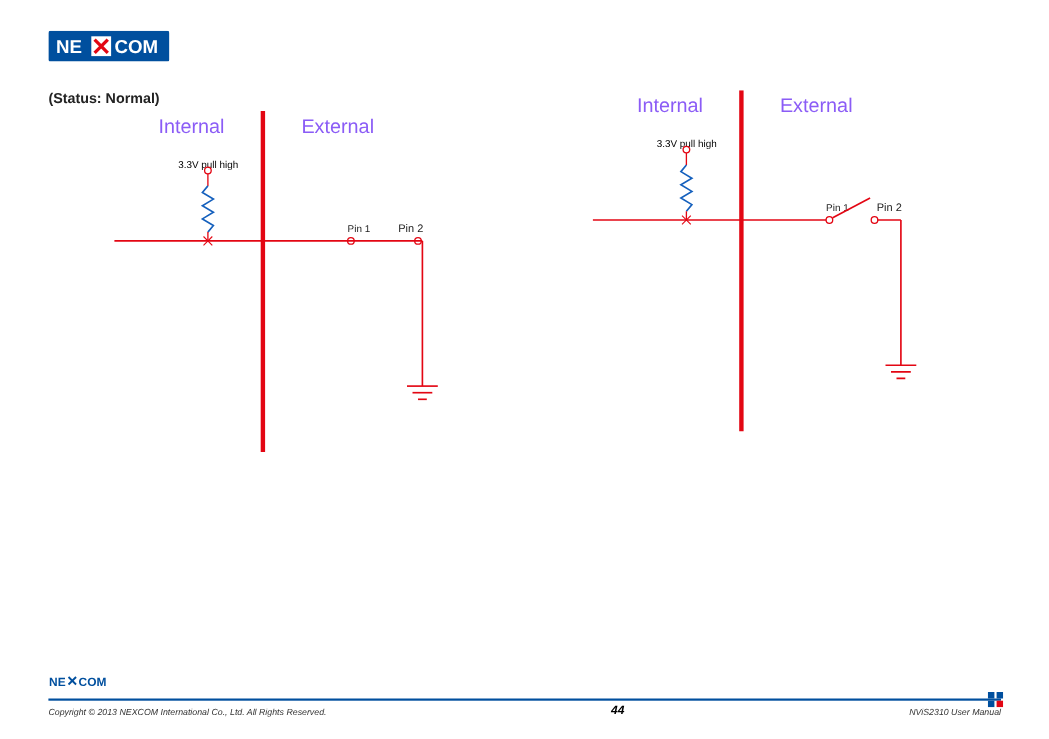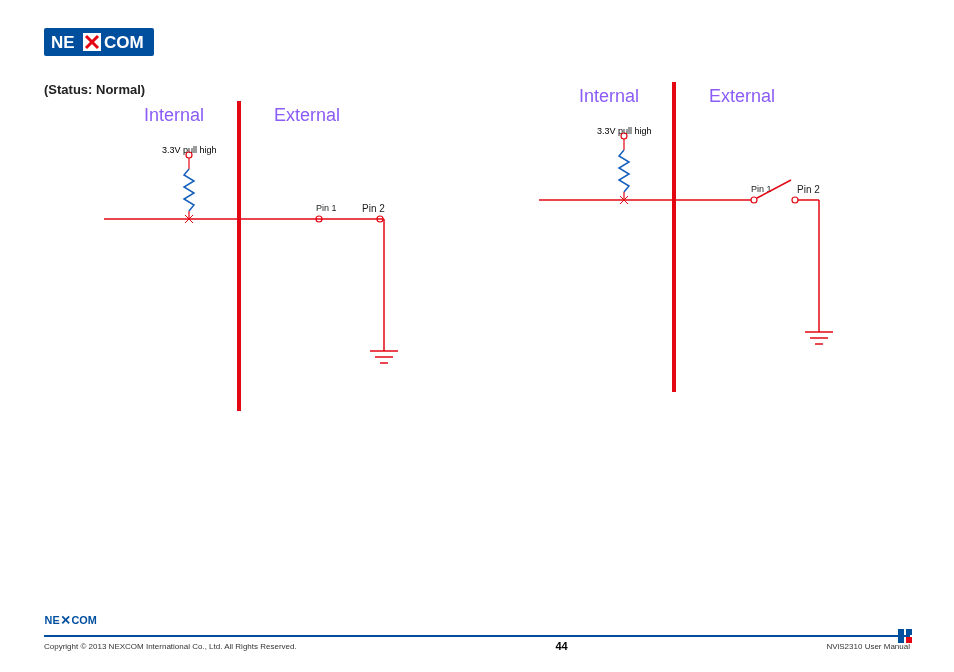--- a/index.html
+++ b/index.html
@@ -29,21 +29,21 @@
   .pull-high { position: absolute; left: 118px; top: 44px; font-size: 9px; color: #000; }
   .pin1 { position: absolute; top: 102px; font-size: 9px; padding-left: 16px; }
   .pin2 { position: absolute; top: 102px; font-size: 10px; }
   .colA .pin1 { left: 256px; } .colA .pin2 { left: 318px; }
   .colB .pin1 { left: 256px; } .colB .pin2 { left: 318px; }
 
   
   .footer { position: absolute; left: 44px; right: 44px; bottom: 20px; }
   .footer-line { height: 2px; background: #004f9e; margin-bottom: 3px; position: relative; }
   .footer-badge { position: absolute; right: -2px; top: -6px; width: 14px; height: 14px; }
-  .footer-row { display: flex; justify-content: space-between; align-items: center; font-size: 8px; color: #333; }
+  .footer-row { display: flex; justify-content: space-between; align-items: flex-end; font-size: 8px; color: #333; font-style: italic; }
   .footer-logo { width: 64px; height: 16px; margin-bottom: 2px; }
   .page-num { font-size: 11px; font-weight: bold; color: #000; }
 </style>
 </head>
 <body>
 
 <div class="page">
 
   <div class="header-row">
     <svg class="logo" viewBox="0 0 220 56">

